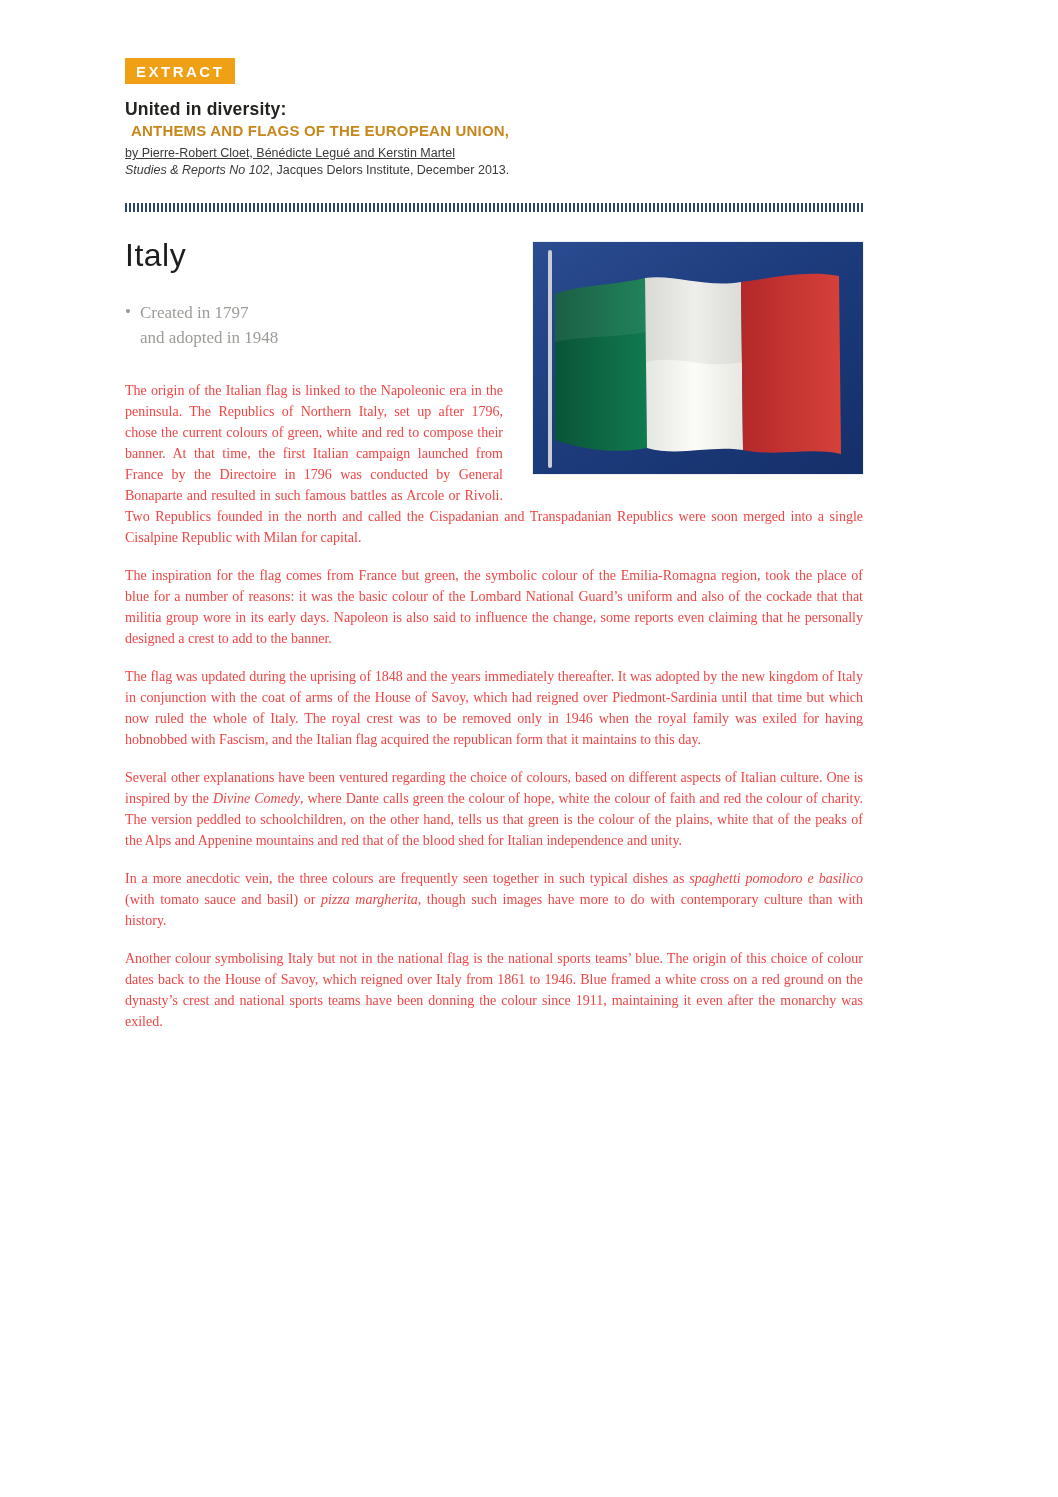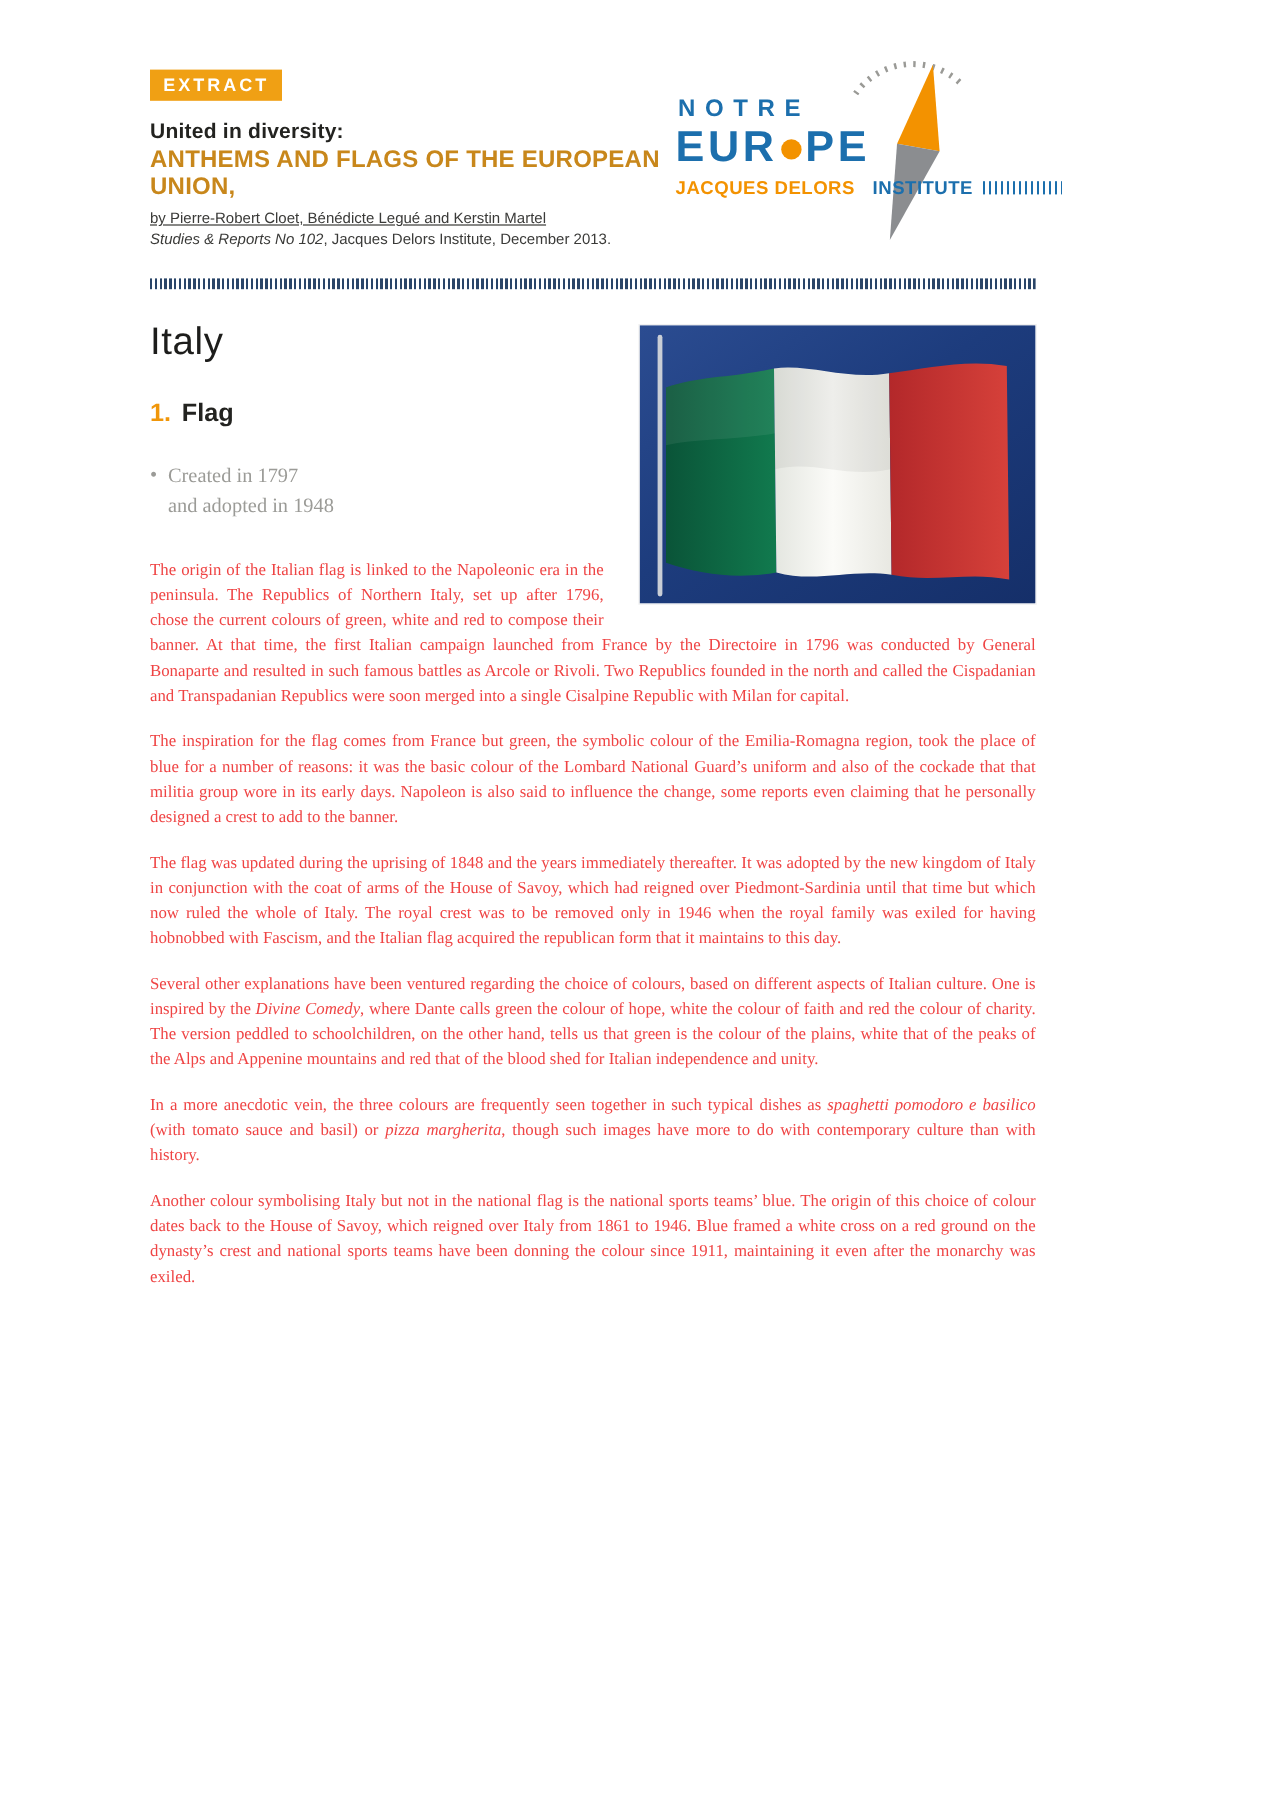--- a/index.html
+++ b/index.html
@@ -8,21 +8,21 @@
   .page { position:relative; width:927px; height:1497px; background:#fff; padding:58px 64px 0 125px; overflow:hidden; }
 
   
   .header { display:flex; justify-content:space-between; align-items:flex-start; }
   .header-left { max-width:470px; }
   .badge {
     display:inline-block; background:#F0A014; color:#fff; font-weight:bold;
     font-size:15px; letter-spacing:2.5px; padding:6px 11px 5px; line-height:1;
   }
   .series-title { margin-top:15px; font-size:17.5px; font-weight:bold; color:#232320; letter-spacing:0.2px; }
-  .pub-title   { margin-top:2px; font-size:20px; font-weight:bold; color:#C8871B; letter-spacing:0.2px; }
+  .pub-title   { margin-top:2px; font-size:15px; font-weight:bold; color:#C8871B; letter-spacing:0.2px;text-align:right; }
   .authors     { margin-top:7px; font-size:12.5px; color:#3a3a38;text-decoration:underline; }
   .report-info { margin-top:3px; font-size:12.5px; color:#3a3a38; }
   .report-info .italic { font-style:italic; }
 
   
   .logo { position:relative; width:300px; min-height:120px; padding-top:22px; flex-shrink:0; }
   .logo-needle { position:absolute; right:48px; top:-14px; z-index:0; }
   .logo-notre  { position:relative; z-index:1; color:#1C6FAD; font-weight:bold; font-size:20px; letter-spacing:8px; margin-left:2px; }
   .logo-europe { position:relative; z-index:1; color:#1C6FAD; font-weight:bold; font-size:36px; letter-spacing:3px; line-height:1.05; }
   .logo-europe .dot {
@@ -76,35 +76,20 @@
     <div class="header-left">
       <div class="badge">EXTRACT</div>
       <div class="series-title">United in diversity:</div>
       <div class="pub-title">ANTHEMS AND FLAGS OF THE EUROPEAN UNION,</div>
       <div class="authors">by Pierre-Robert Cloet, Bénédicte Legué and Kerstin Martel</div>
       <div class="report-info">
         <span class="italic">Studies &amp; Reports No 102</span><span>, Jacques Delors Institute, December 2013.</span>
       </div>
     </div>
 
-    <div class="logo">
-      <svg class="logo-needle" width="120" height="170" viewBox="0 0 120 170">
-        <path d="M18,34 A58 58 0 0 1 108,28" fill="none" stroke="#9a9a96" stroke-width="5" stroke-dasharray="2 6"></path>
-        <g transform="rotate(10 65 80)">
-          <polygon points="70,8 52,78 88,78" fill="#F39200"></polygon>
-          <polygon points="52,78 88,78 60,158" fill="#8b8d90"></polygon>
-        </g>
-      </svg>
-      <div class="logo-notre">NOTRE</div>
-      <div class="logo-europe"><span>EUR</span><span class="dot"></span><span>PE</span></div>
-      <div class="logo-line">
-        <span class="jd">JACQUES DELORS</span>
-        <span class="inst">INSTITUTE</span><span class="barcode"></span>
-      </div>
-    </div>
   </header>
 
   <div class="separator"></div>
 
   <main>
 
     <figure class="flag-figure">
       <svg width="330" height="232" viewBox="0 0 330 232">
         <defs>
           <linearGradient id="bgGrad" x1="0" y1="0" x2="1" y2="1">
@@ -131,23 +116,20 @@
         <path d="M22,52 C50,42 78,44 112,36 L114,206 C82,212 52,208 22,198 Z" fill="url(#greenGrad)"></path>
         <path d="M112,36 C142,32 172,46 208,40 L210,208 C176,203 146,215 114,206 Z" fill="url(#whiteGrad)"></path>
         <path d="M208,40 C240,36 272,28 306,34 L308,212 C274,205 246,215 210,208 Z" fill="url(#redGrad)"></path>
         <path d="M112,36 C142,32 172,46 208,40 L209,120 C172,128 144,112 113,120 Z" fill="#000" opacity="0.05"></path>
         <path d="M22,52 C50,42 78,44 112,36 L113,90 C80,96 50,94 22,100 Z" fill="#fff" opacity="0.07"></path>
       </svg>
     </figure>
 
     <h1 class="country">Italy</h1>
 
-    <h2 class="section">
-      <span class="sec-num">1.</span><span class="sec-title">Flag</span>
-    </h2>
 
     <div class="bullet-note">
       <span class="bullet-dot">•</span>
       <span class="bullet-lines">
         <span>Created in 1797</span><br>
         <span>and adopted in 1948</span>
       </span>
     </div>
 
     <div id="paragraphs">

